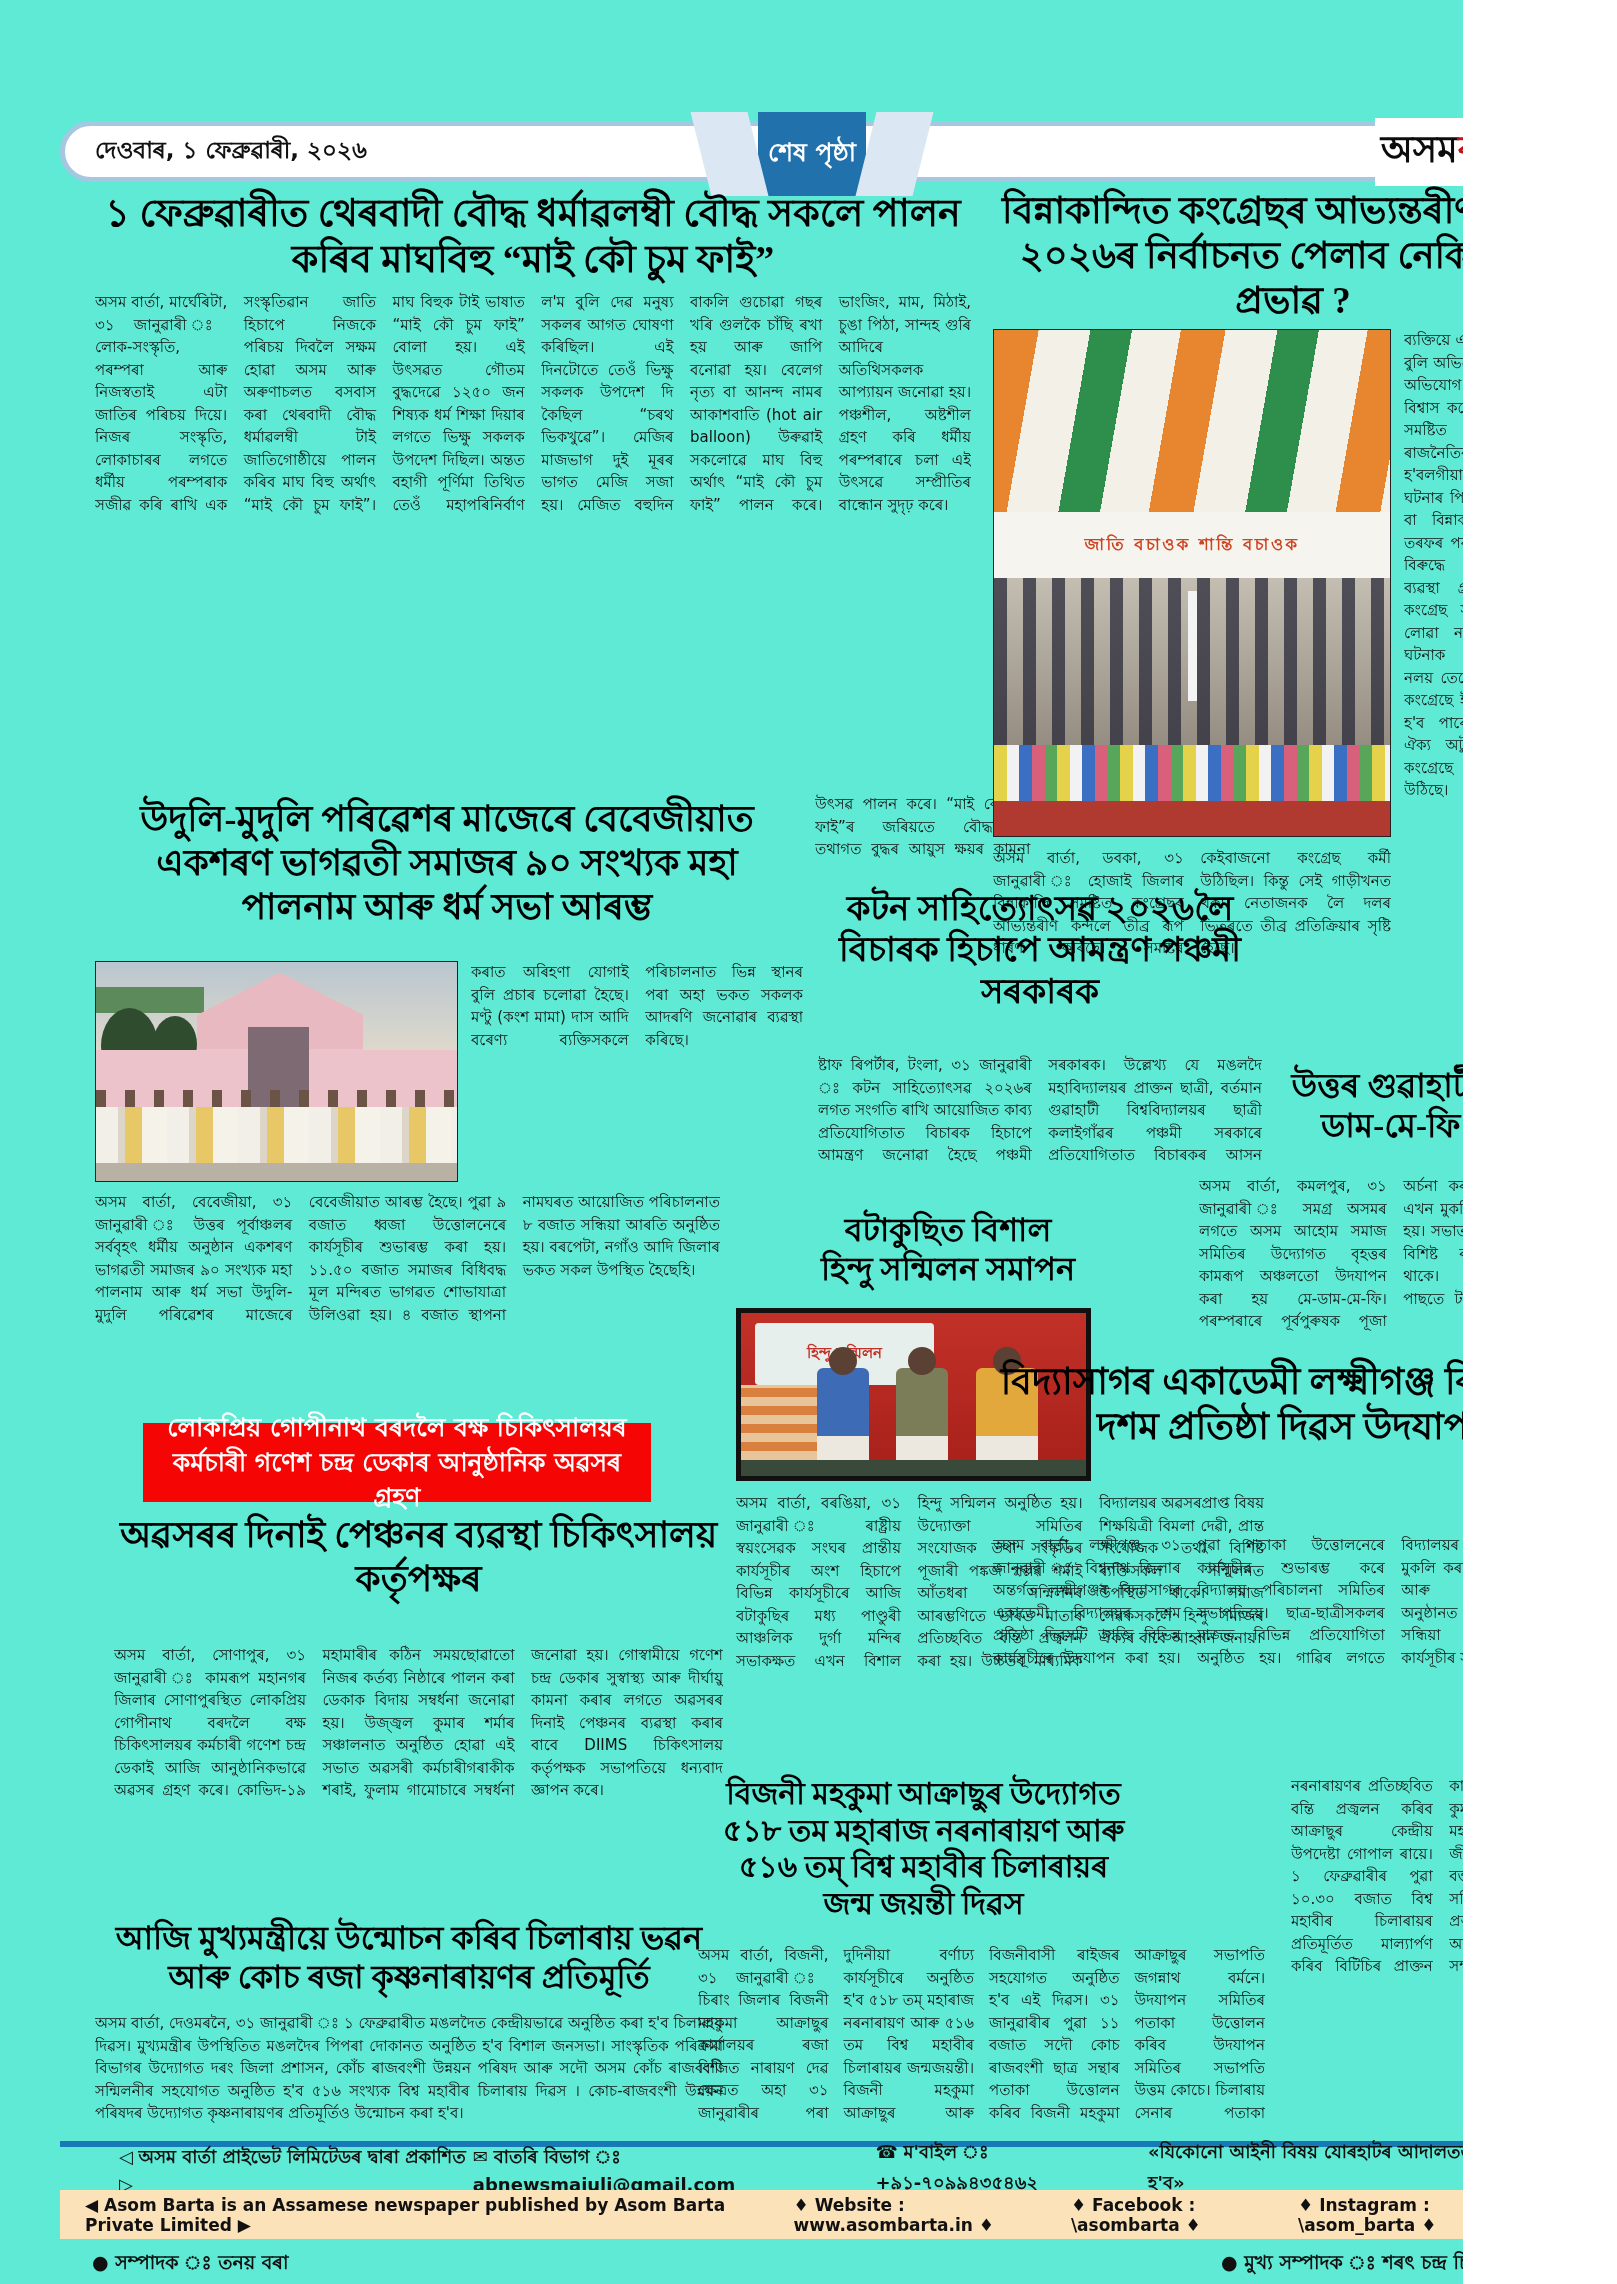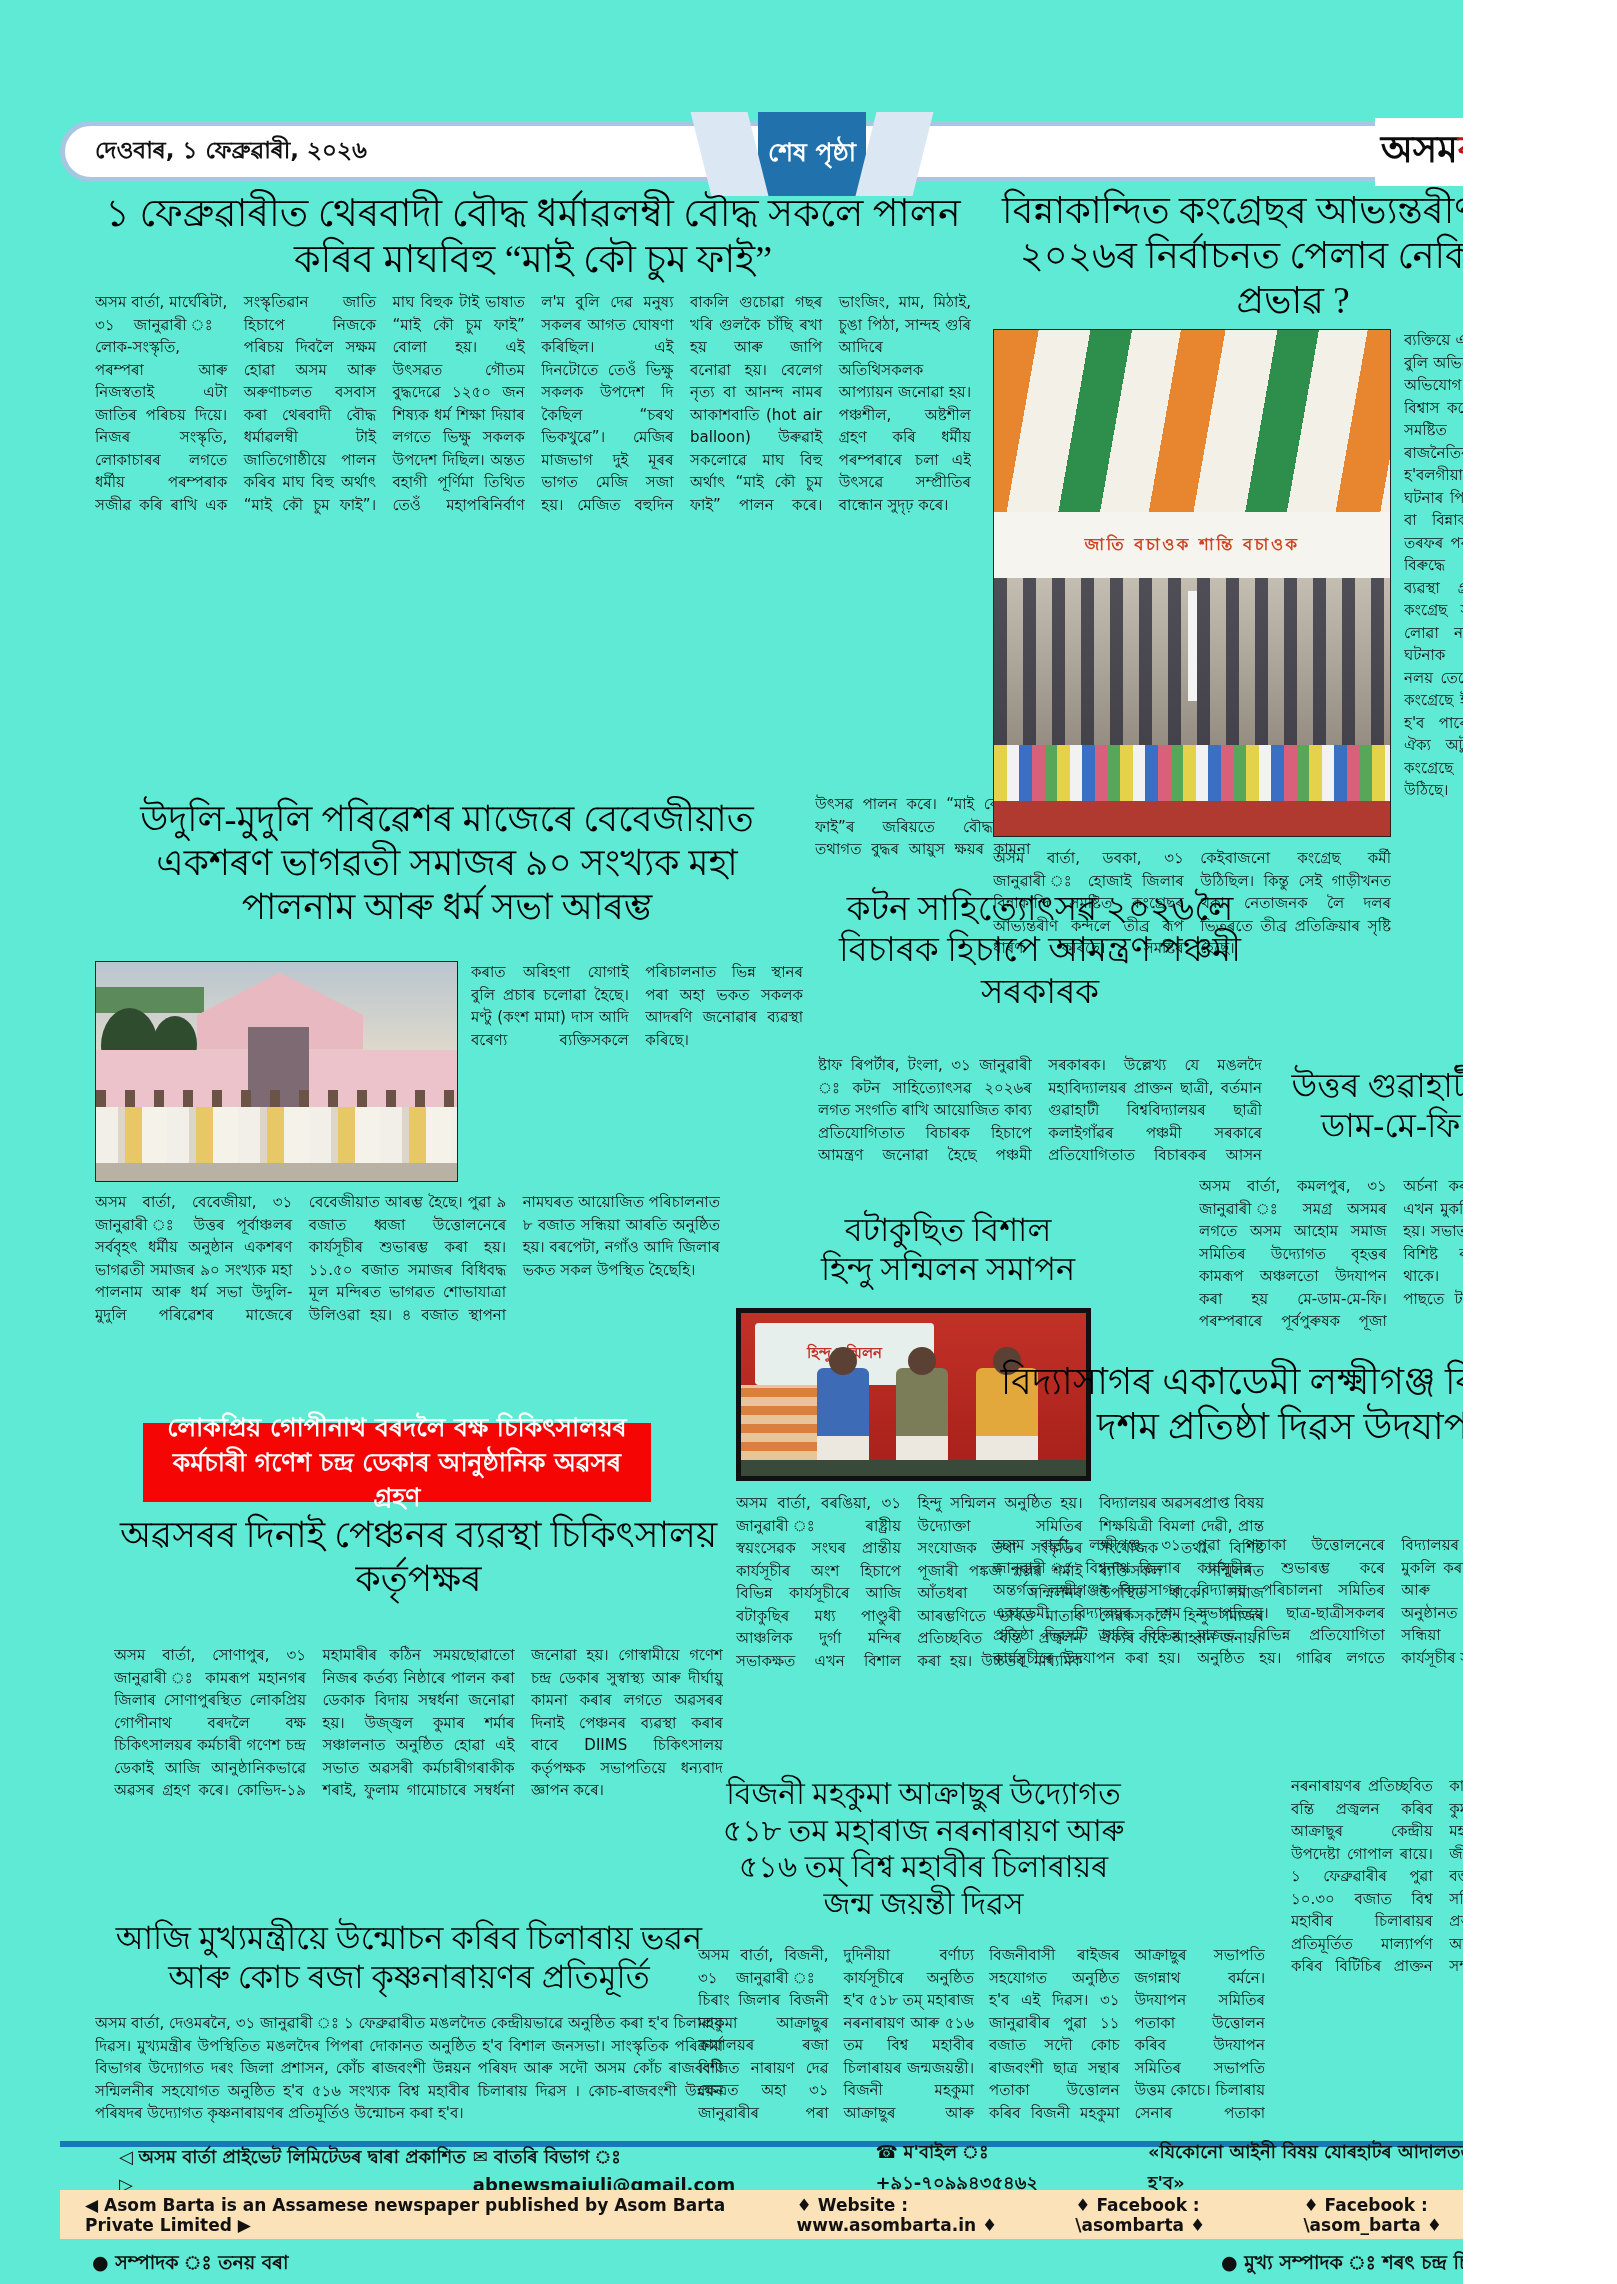--- a/index.html
+++ b/index.html
@@ -15,21 +15,21 @@
   .badge-side { width:57px; background:#dbe7f3; }
   .badge-side.l { transform:skewX(14deg); }
   .badge-side.r { transform:skewX(-14deg); }
   .page-badge { width:108px; background:#2171ad; color:#fff; font-size:25px; font-weight:bold;
     display:flex; align-items:center; justify-content:center; }
   .logo-chip { position:absolute; right:23px; top:50%; transform:translateY(-50%); background:#fff;
     padding:2.5px 6.3px; font-size:37px; font-weight:bold; border-right:2.5px dotted #888; }
   .logo-black { color:#0c0c0c; } .logo-red { color:#c11317; }
 
   
-  .hl { font-family:"Liberation Serif", serif; font-weight:normal; color:#000; text-align:center; line-height:1.22; }
+  .hl { font-family:"Liberation Serif", serif; font-weight:bold; color:#000; text-align:center; line-height:1.22; }
   .body-txt { font-size:15px; line-height:1.5; text-align:justify; color:#111; overflow:hidden; }
   .cols-2 { column-count:2; column-gap:16.5px; }
   .cols-3 { column-count:3; column-gap:16.5px; }
   .cols-4 { column-count:4; column-gap:15px; }
   .cols-6 { column-count:6; column-gap:16.5px; }
 
   
   .red-banner { background:#f60505; color:#fff; font-weight:bold; font-size:25px; text-align:center;
     line-height:1.4; display:flex; align-items:center; justify-content:center; padding:14px 9px; }
 
@@ -171,21 +171,21 @@
   <div class="abs pub-row" style="left:95px;top:2152px;width:1447px;height:33px;margin-left:24px;">
     <span><span class="ico">◁ </span><span>অসম বাৰ্তা প্ৰাইভেট লিমিটেডৰ দ্বাৰা প্ৰকাশিত</span><span class="ico"> ▷</span></span>
     <span><span class="ico">✉ </span><span>বাতৰি বিভাগ ঃ abnewsmajuli@gmail.com</span></span>
     <span><span class="ico">☎ </span><span>ম'বাইল ঃ +৯১-৭০৯৯৪৩৫৪৬২</span></span>
     <span>«যিকোনো আইনী বিষয় যোৰহাটৰ আদালতত প্ৰযোজ্য হ'ব»</span>
   </div>
   <div class="abs peach-bar" style="left:60px;top:2190px;width:1504px;height:49px;">
     <span>◀ Asom Barta is an Assamese newspaper published by Asom Barta Private Limited ▶</span>
     <span>♦ Website : www.asombarta.in ♦</span>
     <span>♦ Facebook : \asombarta ♦</span>
-    <span>♦ Facebook : \asom_barta ♦</span>
+    <span>♦ Instagram : \asom_barta ♦</span>
   </div>
   <div class="abs editors-row" style="left:60px;top:2246px;width:1504px;height:35px;">
     <span>● সম্পাদক ঃ তনয় বৰা</span>
     <span>● মুখ্য সম্পাদক ঃ শৰৎ চন্দ্ৰ চিৰিংফুকন</span>
   </div>
 
 </div>
 
 
 </body></html>

